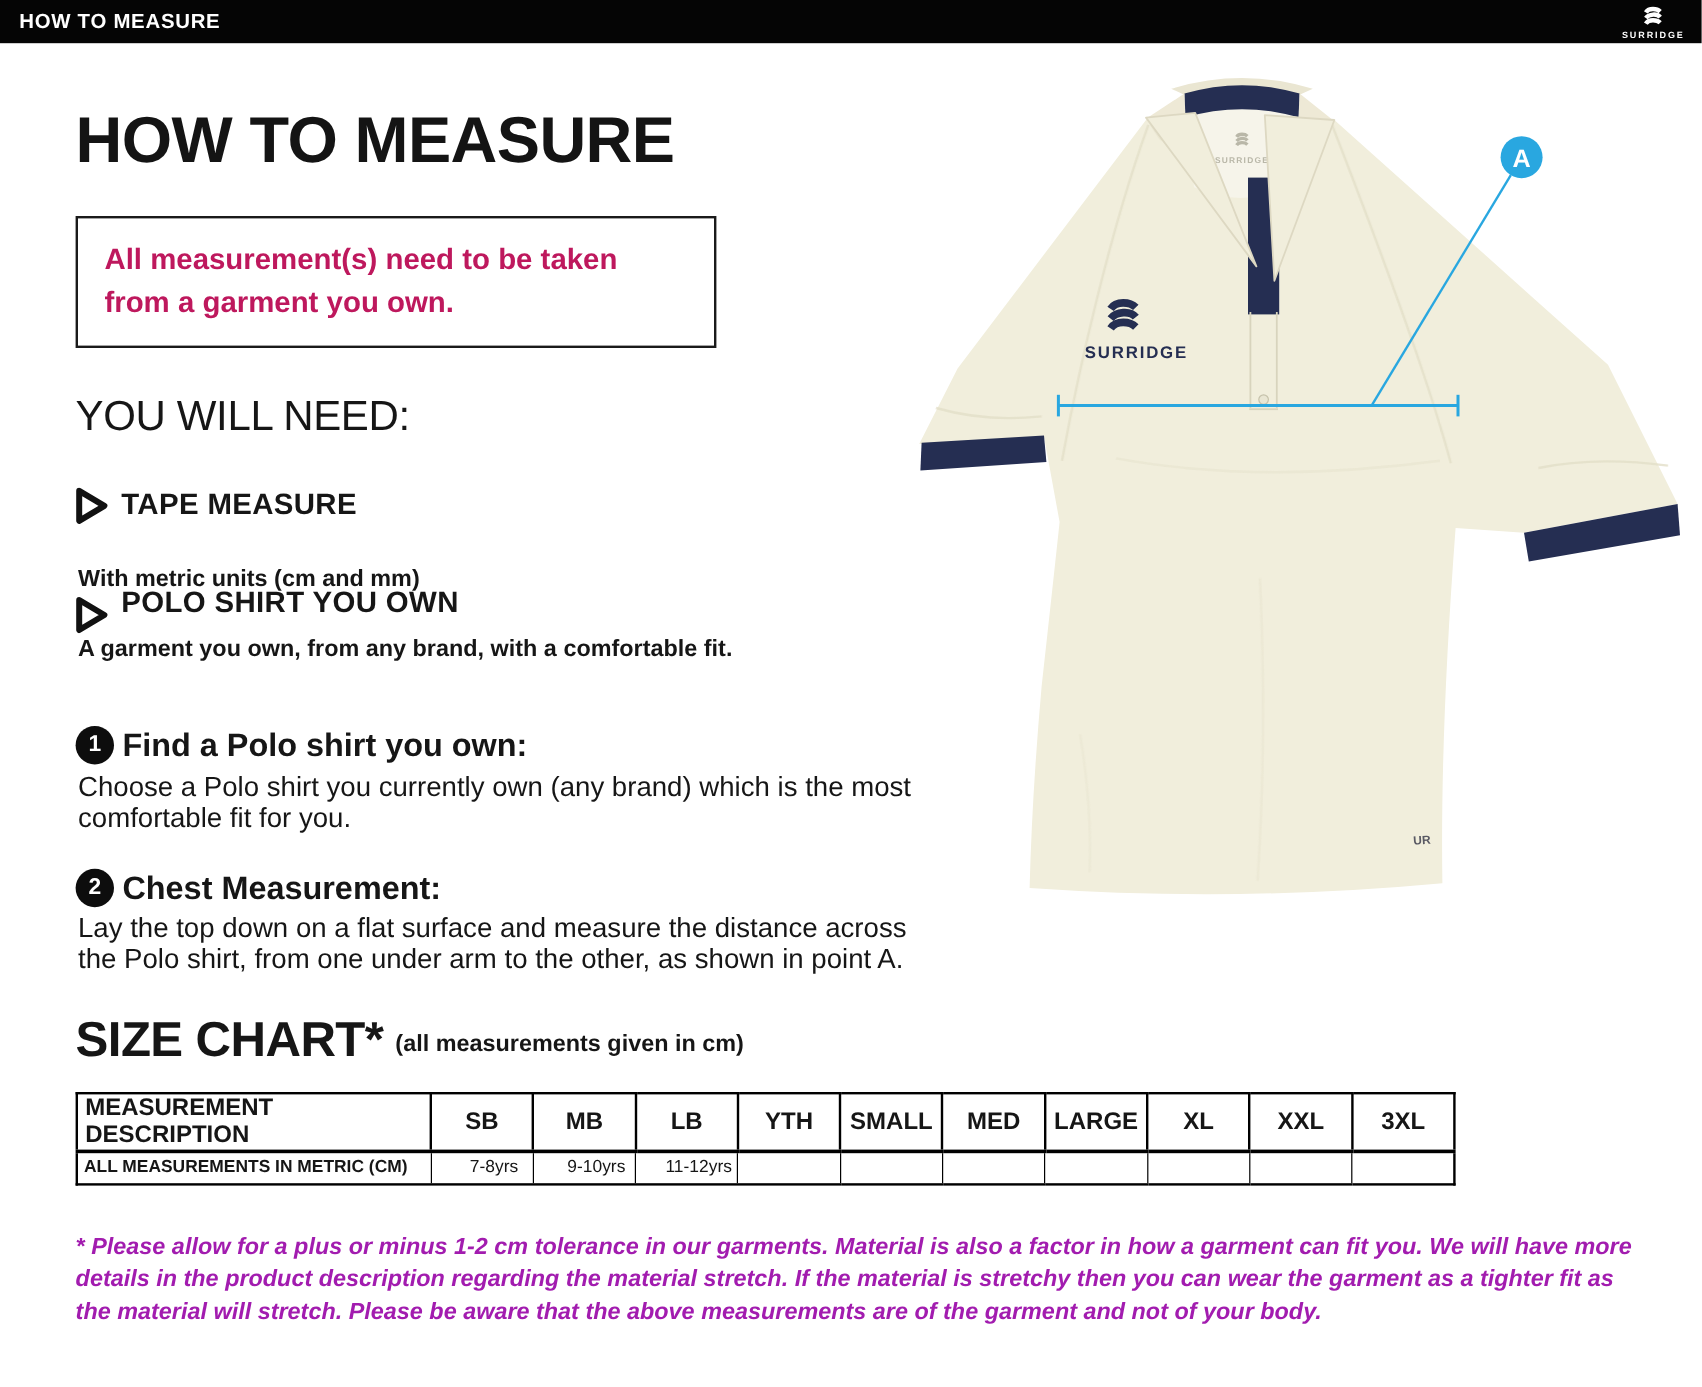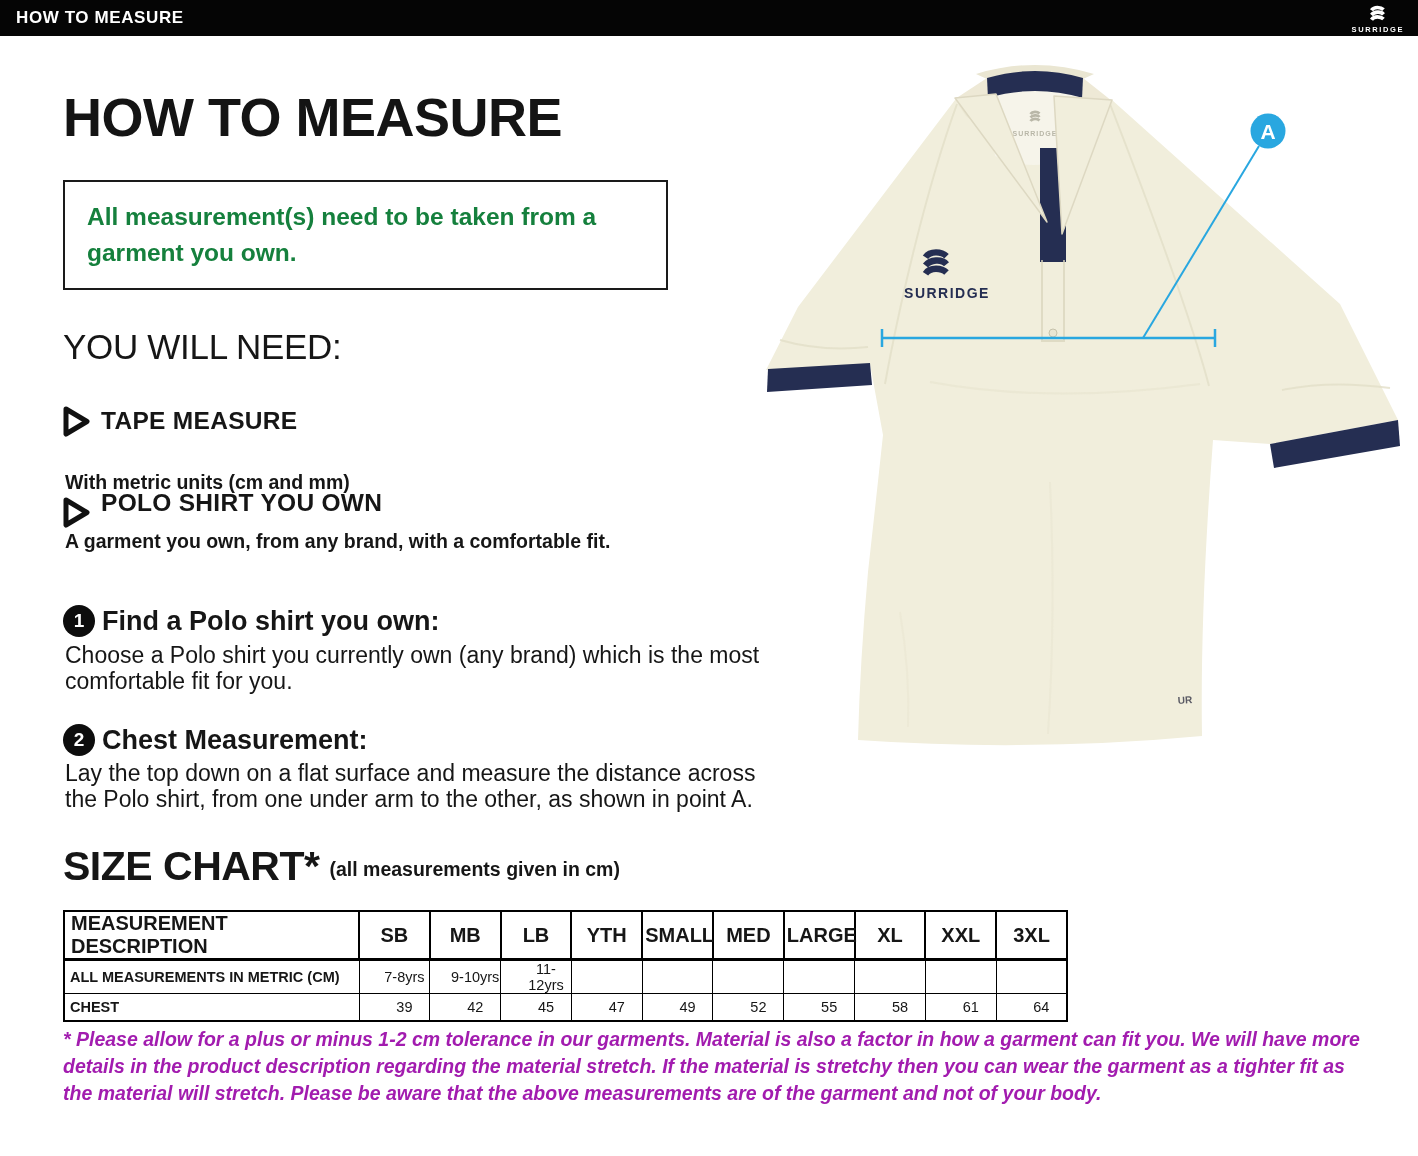--- a/index.html
+++ b/index.html
@@ -14,43 +14,43 @@
     padding:0 14px 0 16px;
   }
   .topbar-title { color:#ffffff; font-size:17px; font-weight:bold; letter-spacing:.6px; }
   .topbar-brand { display:flex; flex-direction:column; align-items:center; color:#ffffff; line-height:1; padding-top:2px; }
   .topbar-brand svg { display:block; }
   .topbar-brand .brand-word { font-size:7.5px; font-weight:bold; letter-spacing:1.6px; margin-top:1px; }
 
   .h1 { position:absolute; left:63px; top:86px; font-size:54px; font-weight:bold; letter-spacing:-0.5px; color:#141414; }
 
   .notebox {
-    position:absolute; left:63px; top:180px; width:605px; min-height:104px;
+    position:absolute; left:63px; top:180px; width:534px; min-height:104px;
     border:2px solid #1a1a1a; padding:17px 22px;
-    font-size:24.5px; font-weight:bold; line-height:36px; color:#15803d;
+    font-size:24.5px; font-weight:bold; line-height:36px; color:#be185d;
   }
 
   .ywn-heading { position:absolute; left:63px; top:327px; font-size:35px; font-weight:normal; letter-spacing:-0.3px; }
 
   .need-item-title { position:absolute; font-size:24.5px; font-weight:bold; letter-spacing:.3px; }
   .need-item-desc  { position:absolute; font-size:19.5px; font-weight:bold; }
   .tri-icon { position:absolute; width:27px; height:31px; }
 
   .step-badge {
     position:absolute; width:32px; height:32px; border-radius:50%; background:#0d0d0d;
     color:#ffffff; font-size:19px; font-weight:bold; display:flex; align-items:center; justify-content:center;
   }
   .step-title { position:absolute; font-size:27px; font-weight:bold; }
   .step-desc  { position:absolute; width:695px; font-size:23px; font-weight:normal; line-height:26px; }
 
   .sc-heading { position:absolute; left:63px; top:843px; font-size:41px; font-weight:bold; letter-spacing:-0.5px; }
   .sc-sub { font-size:19.5px; font-weight:bold; letter-spacing:0; margin-left:10px; vertical-align:4px; }
 
   table.size-chart {
-    position:absolute; left:63px; top:910px; width:1005px;
+    position:absolute; left:63px; top:910px; width:1150px;
     border-collapse:collapse; table-layout:fixed; background:#fff;
   }
   table.size-chart th, table.size-chart td { border:2px solid #000; }
   table.size-chart thead th {
     height:44px; font-size:20px; font-weight:bold; text-align:center;
     border-bottom:3px solid #000; padding:0 2px;
   }
   table.size-chart thead th:first-child { text-align:left; padding-left:6px; }
   table.size-chart tbody td { height:27px; font-size:14.5px; text-align:center; border-width:1.5px;padding-left:20px; }
   table.size-chart tbody td.rowlabel { text-align:left; padding-left:5px; font-weight:bold; font-size:14.5px; border-left-width:2px; }
@@ -146,33 +146,20 @@
         <td>9-10yrs</td>
         <td>11-12yrs</td>
         <td></td>
         <td></td>
         <td></td>
         <td></td>
         <td></td>
         <td></td>
         <td></td>
       </tr>
-      <tr>
-        <td class="rowlabel">CHEST</td>
-        <td>39</td>
-        <td>42</td>
-        <td>45</td>
-        <td>47</td>
-        <td>49</td>
-        <td>52</td>
-        <td>55</td>
-        <td>58</td>
-        <td>61</td>
-        <td>64</td>
-      </tr>
     </tbody>
 </table>
 
 <div class="footnote">* Please allow for a plus or minus 1-2 cm tolerance in our garments. Material is also a factor in how a garment can fit you. We will have more details in the product description regarding the material stretch.  If the material is stretchy then you can wear the garment as a tighter fit as the material will stretch.  Please be aware that the above measurements are of the garment and not of your body.</div>
 
 <div class="shirt-wrap">
 <svg width="660" height="700" viewBox="0 0 660 700">
 
   <path d="M205,48
        L48,255 L16,318

